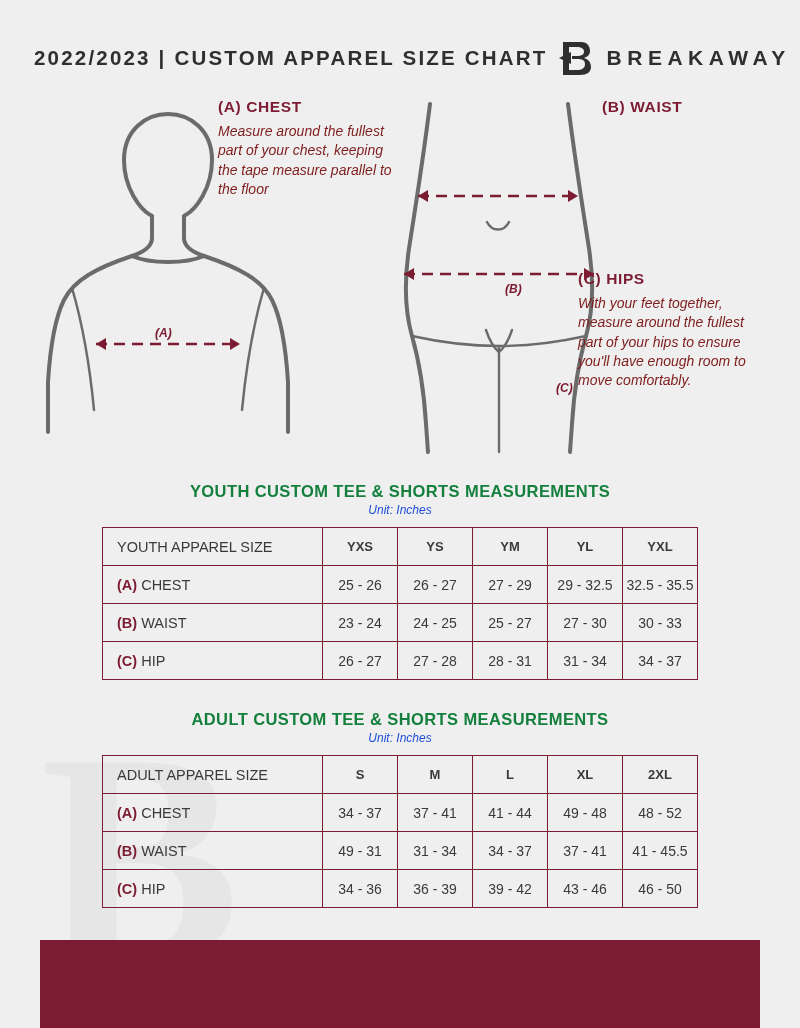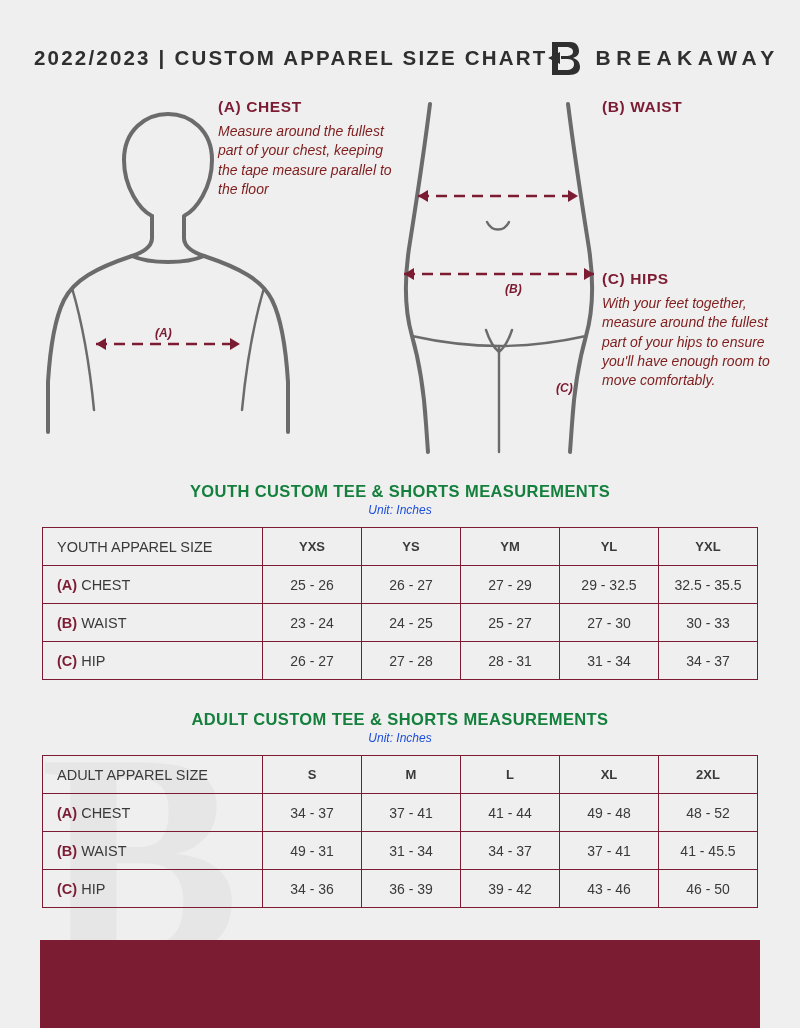--- a/index.html
+++ b/index.html
@@ -29,20 +29,21 @@
   }
 
   
   .header {
     position: relative;
     z-index: 2;
     display: flex;
     align-items: center;
     justify-content: space-between;
     padding: 38px 32px 0 34px;
+    gap: 11px;
   }
   .header-title {
     font-size: 20.5px;
     font-weight: 700;
     letter-spacing: 2.2px;
     color: #2f2f2f;
     white-space: nowrap;
   }
   .brand {
     display: flex;
@@ -78,21 +79,21 @@
     margin-bottom: 6px;
   }
   .note .note-body {
     color: #7f1d1d;
     font-size: 14px;
     font-style: italic;
     line-height: 1.38;
   }
   #note-chest { left: 218px; top: 6px; width: 180px; }
   #note-waist { left: 602px; top: 6px; width: 175px; }
-  #note-hips  { left: 602px; top: 178px; width: 178px; }
+  #note-hips  { left: 578px; top: 178px; width: 178px; }
 
   .mlabel {
     position: absolute;
     color: #7c1c33;
     font-size: 12px;
     font-weight: 700;
     font-style: italic;
   }
   #lbl-a { left: 155px; top: 234px; }
   #lbl-b { left: 505px; top: 190px; }
@@ -110,21 +111,21 @@
   }
   .tbl-sub {
     text-align: center;
     font-size: 12px;
     font-style: italic;
     color: #1d4ed8;
     margin: 0 0 10px 0;
   }
   table {
     border-collapse: collapse;
-    width: 716px;
+    width: 596px;
     margin: 0 auto;
     table-layout: fixed;
   }
   table th, table td {
     border: 1px solid #7c1c33;
     height: 38px;
     text-align: center;
     font-size: 14px;
     color: #3a3a3a;
     font-weight: 400;

